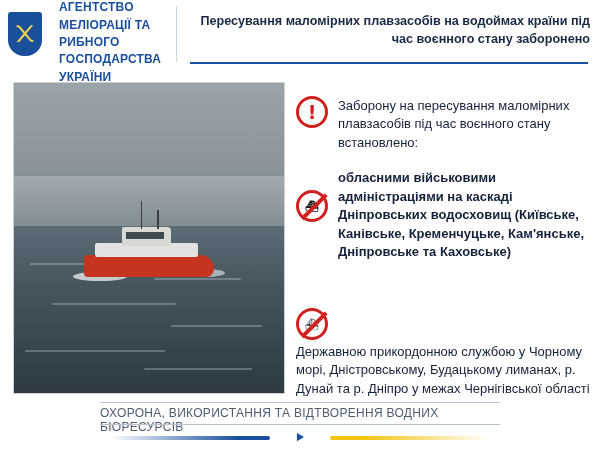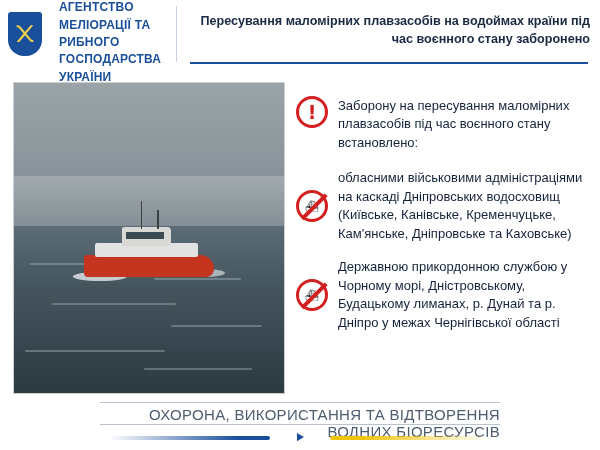--- a/index.html
+++ b/index.html
@@ -219,22 +219,22 @@
     height: 34px;
     margin-right: 8px;
     position: relative;
   }
   .block-text {
     color: #15233a;
     font-size: 13px;
     line-height: 1.42;
     padding-top: 1px;
   }
-  .block-2 { margin-top: 16px; }
-  .block-3 { margin-top: 14px; }
+  .block-2 { margin-top: 16px; font-weight: bold; }
+  .block-3 { margin-top: 24px; flex-direction: column; }
   .block-2 .block-icon, .block-3 .block-icon { margin-top: 22px; }
 
   
   .sign {
     position: absolute;
     left: 0; top: 0;
     width: 32px;
     height: 32px;
     border: 3px solid #d21f1f;
     border-radius: 50%;
@@ -282,23 +282,23 @@
     top: 402px;
     width: 400px;
     height: 1px;
     background: #b9c3cf;
   }
   .footer-text {
     position: absolute;
     left: 100px;
     top: 406px;
     width: 400px;
-    text-align: right;
+    text-align: left;
     color: #4c5d70;
-    font-size: 15px;
+    font-size: 12px;
     letter-spacing: 0.3px;
   }
   .footer-rule-bottom {
     position: absolute;
     left: 100px;
     top: 424px;
     width: 400px;
     height: 1px;
     background: #b9c3cf;
   }

